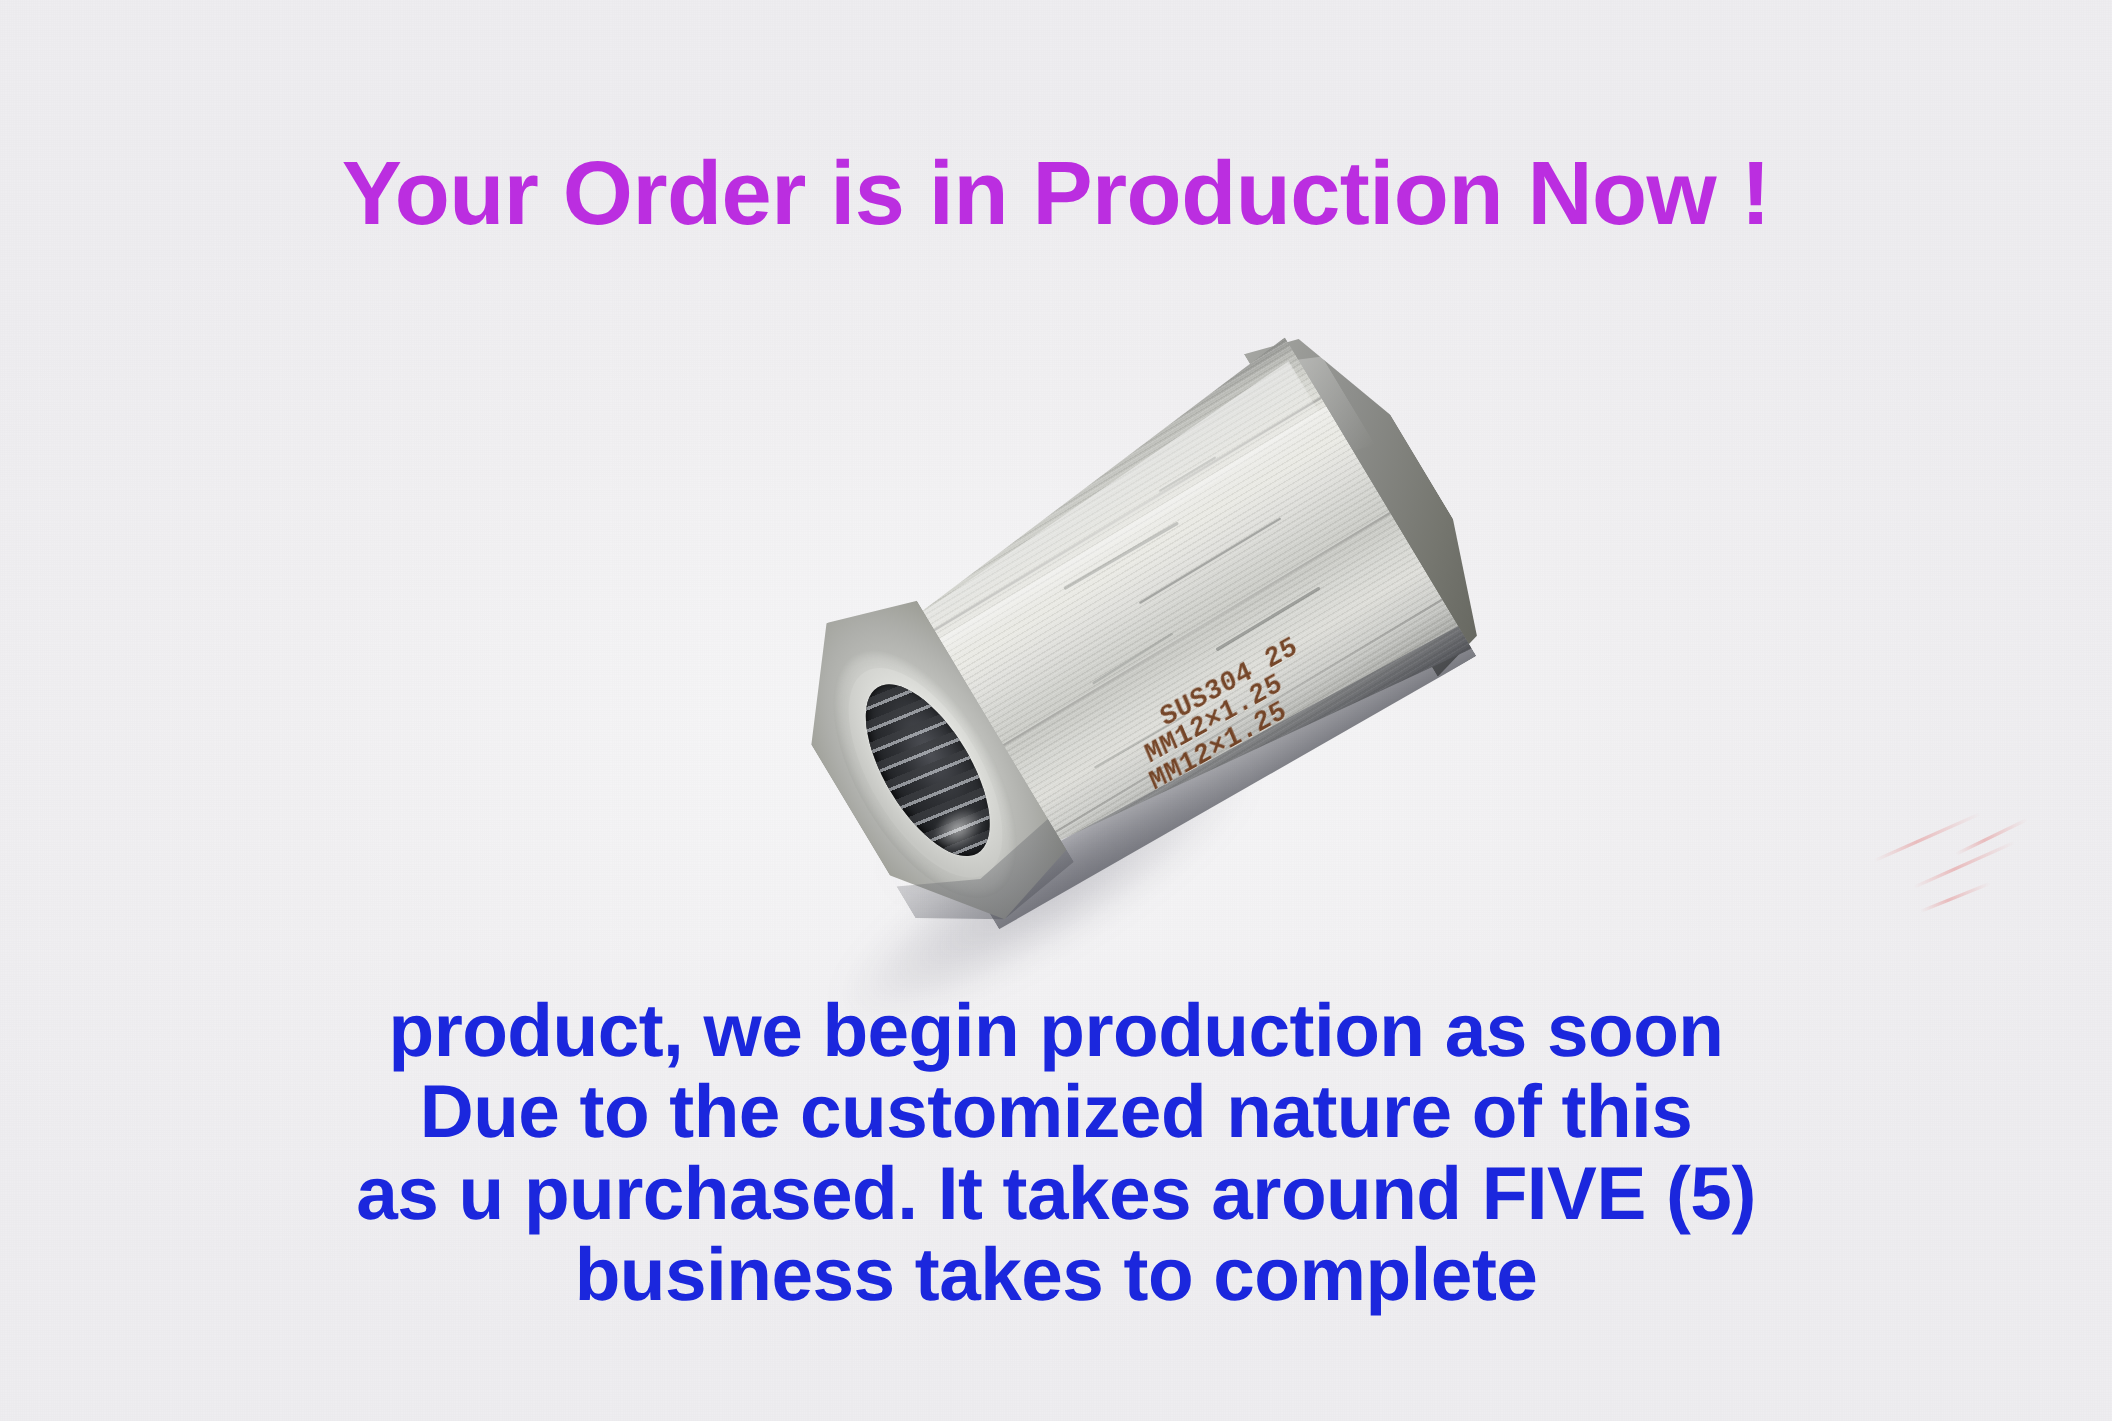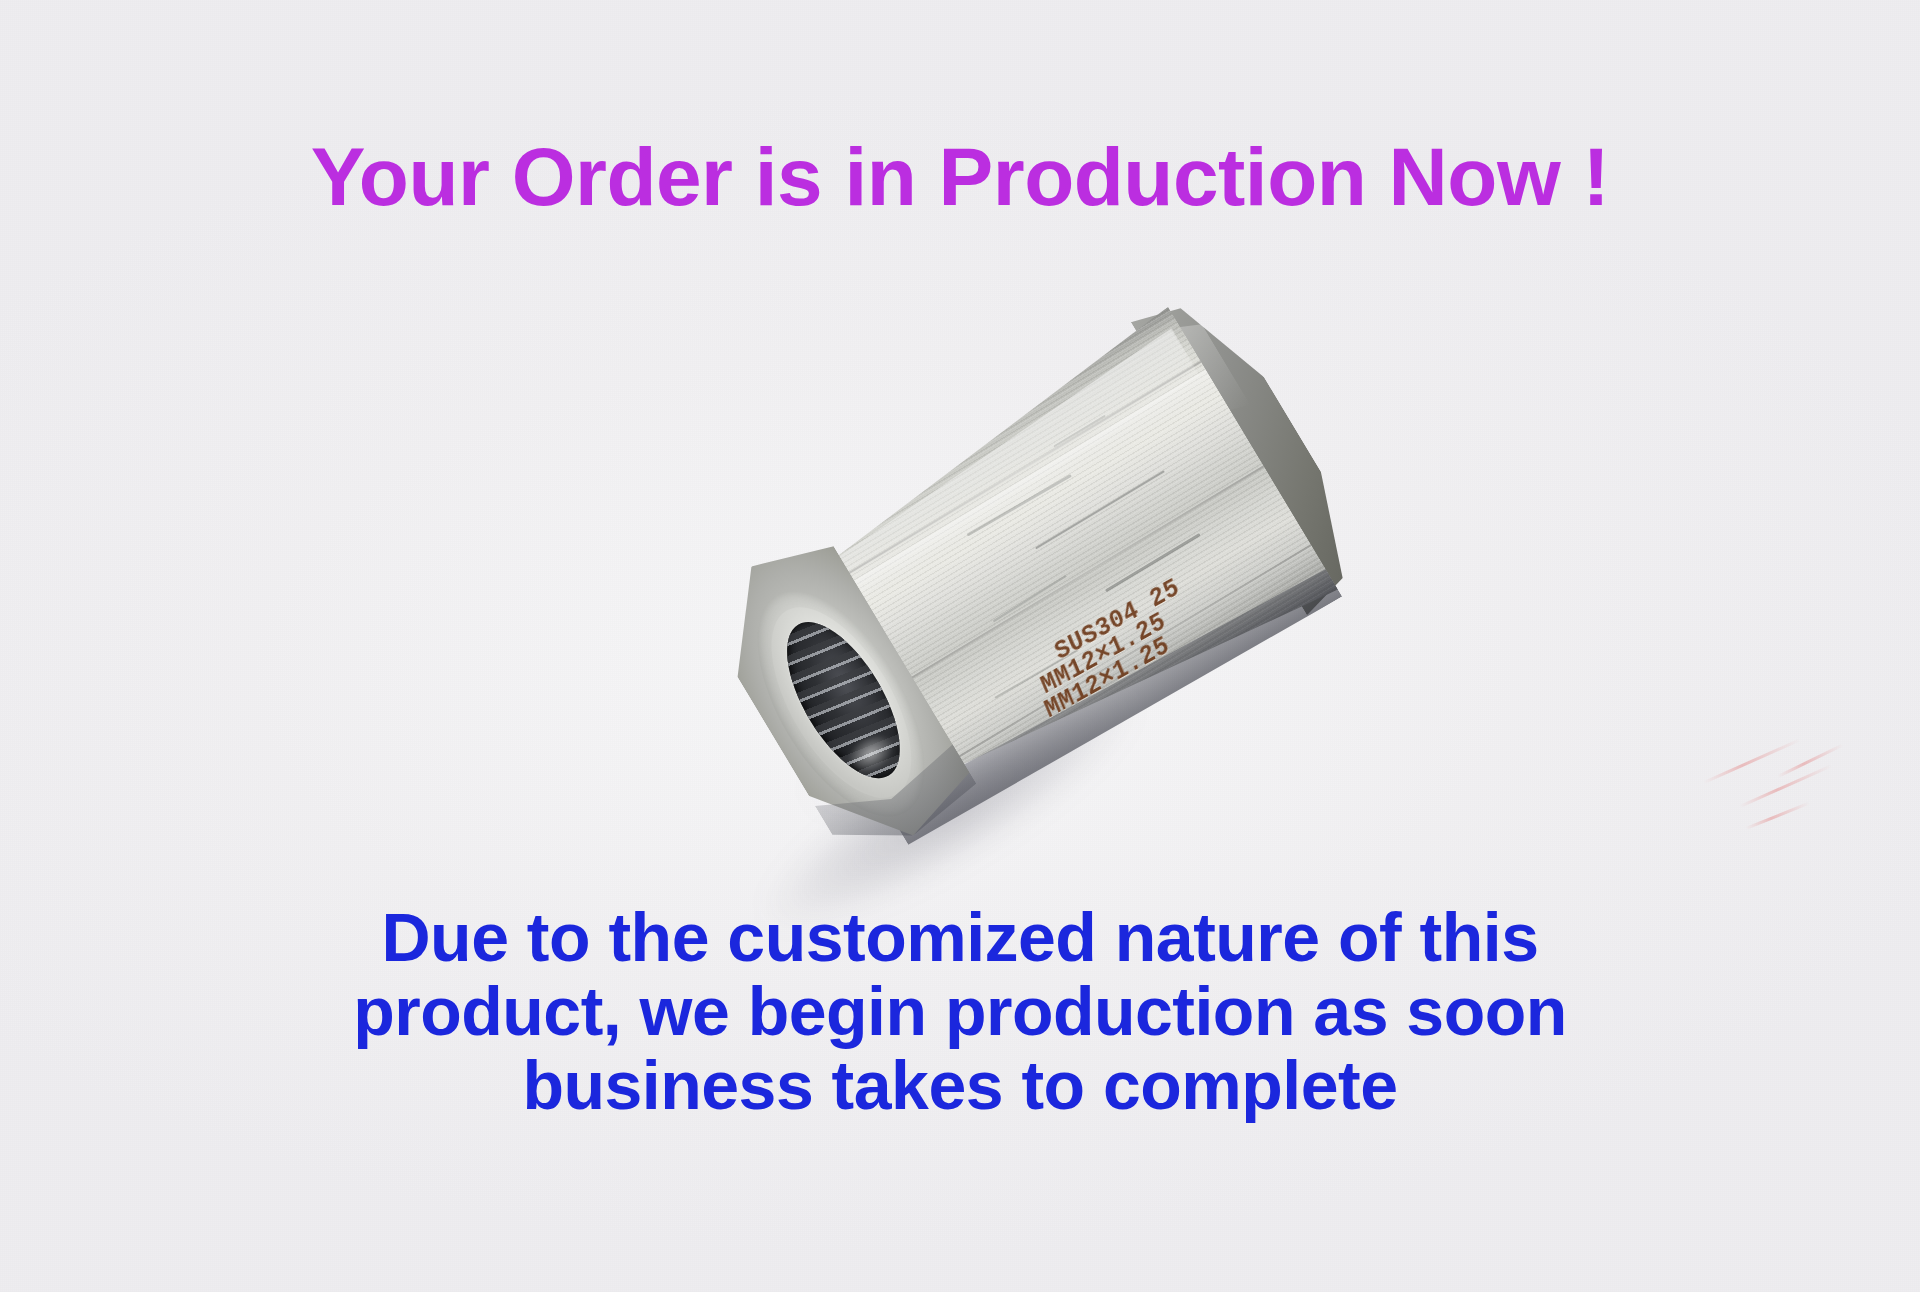--- a/index.html
+++ b/index.html
@@ -370,18 +370,19 @@
           <div class="threads"></div>
           <div class="bore-gloss"></div>
         </div>
       </div>
       <div class="near-shade"></div>
 
     </div>
   </div>
 
   <div class="body-copy">
+    <span class="line">product, we begin production as soon</span>
     <span class="line">Due to the customized nature of this</span>
-    <span class="line">product, we begin production as soon</span>
+    <span class="line">as u purchased. It takes around FIVE (5)</span>
     <span class="line">business takes to complete</span>
   </div>
 
 </div>
 
 </body></html>

